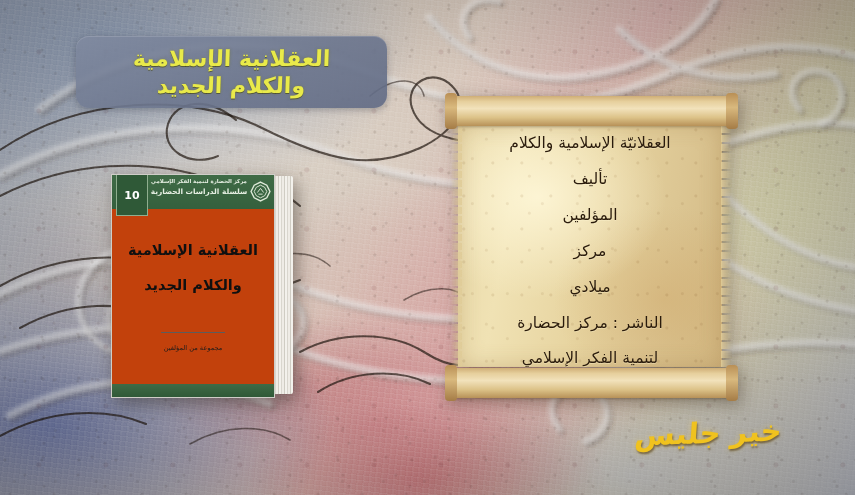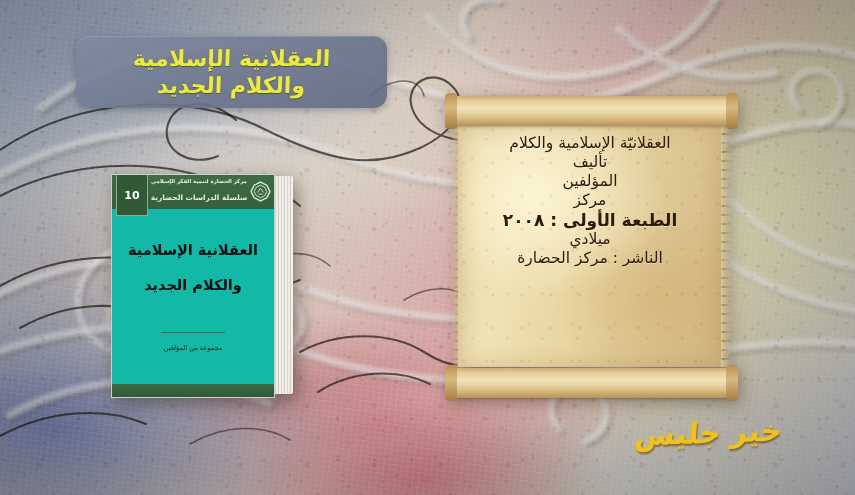--- a/index.html
+++ b/index.html
@@ -87,21 +87,21 @@
     position:absolute;left:111px;top:174px;width:182px;height:222px;
     filter:drop-shadow(4px 6px 9px rgba(40,30,25,.45));
   }
   .book-pages{
     position:absolute;right:0;top:2px;width:26px;height:218px;
     background:repeating-linear-gradient(90deg,#f3f1ec 0 2px,#d9d6ce 2px 3px,#efece6 3px 5px,#cfccc3 5px 6px);
     border-radius:0 2px 2px 0;
   }
   .book-cover{
     position:absolute;left:0;top:0;width:162px;height:222px;
-    background:#14b8a6;
+    background:#c2410c;
     border:1px solid #cfcec8;
     display:flex;flex-direction:column;
     overflow:hidden;
   }
   .book-head{
     position:relative;height:34px;flex:0 0 34px;
     background:linear-gradient(180deg,#3f6b46 0%,#35603d 100%);
     display:flex;align-items:center;
   }
   .book-head .numbox{
@@ -109,21 +109,21 @@
     background:#2f5937;border:1px solid #8fae8f;
     display:flex;align-items:center;justify-content:center;
     color:#ffffff;font-size:11px;font-weight:bold;
   }
   .book-head .headtxt{
     position:absolute;right:26px;top:3px;left:38px;
     direction:rtl;text-align:center;
     color:#e6efe3;line-height:1.3;
   }
   .book-head .headtxt .h1{font-size:5.4px;font-weight:bold;letter-spacing:.1px;}
-  .book-head .headtxt .h2{font-size:7.4px;font-weight:bold;margin-top:8px;}
+  .book-head .headtxt .h2{font-size:7.4px;font-weight:bold;margin-top:2px;}
   .book-emblem{
     position:absolute;right:3px;top:6px;width:21px;height:21px;
   }
   .book-body{
     flex:1;display:flex;flex-direction:column;align-items:center;
     direction:rtl;padding-top:34px;
   }
   .book-title{
     color:#101010;font-weight:bold;font-size:14.5px;line-height:1.0;
     text-align:center;white-space:nowrap;
@@ -193,20 +193,21 @@
   .scroll-roll .cap.l{left:-4px;}
   .scroll-roll .cap.r{right:-4px;}
 
   .scroll-text{
     position:absolute;left:14px;top:30px;width:254px;height:239px;
     direction:rtl;text-align:center;
     color:#2a1b0c;
     display:flex;flex-direction:column;align-items:center;justify-content:flex-start;
     padding-top:8px;
     box-sizing:border-box;
+    gap:17px;
   }
   .scroll-text .line{
     font-size:15.5px;line-height:1.22;white-space:nowrap;
     text-shadow:0 1px 0 rgba(255,245,210,.35);
   }
   .scroll-text .line.big{font-size:17px;font-weight:bold;letter-spacing:1px;}
 
   
   .watermark{
     position:absolute;right:74px;bottom:45px;
@@ -329,23 +330,23 @@
     <div class="scroll-roll top">
       <div class="cap l"></div>
       <div class="cap r"></div>
     </div>
 
     <div class="scroll-text">
       <div class="line">العقلانيّة الإسلامية والكلام</div>
       <div class="line">تأليف</div>
       <div class="line">المؤلفين</div>
       <div class="line">مركز</div>
-      <div class="line big">الطبعة الأولى : ٢٠٠٨</div>
       <div class="line">ميلادي</div>
       <div class="line">الناشر : مركز الحضارة</div>
+      <div class="line">لتنمية الفكر الإسلامي</div>
     </div>
 
     <div class="scroll-roll bottom">
       <div class="cap l"></div>
       <div class="cap r"></div>
     </div>
   </div>
 
   <div class="watermark">خير جليس</div>
 

